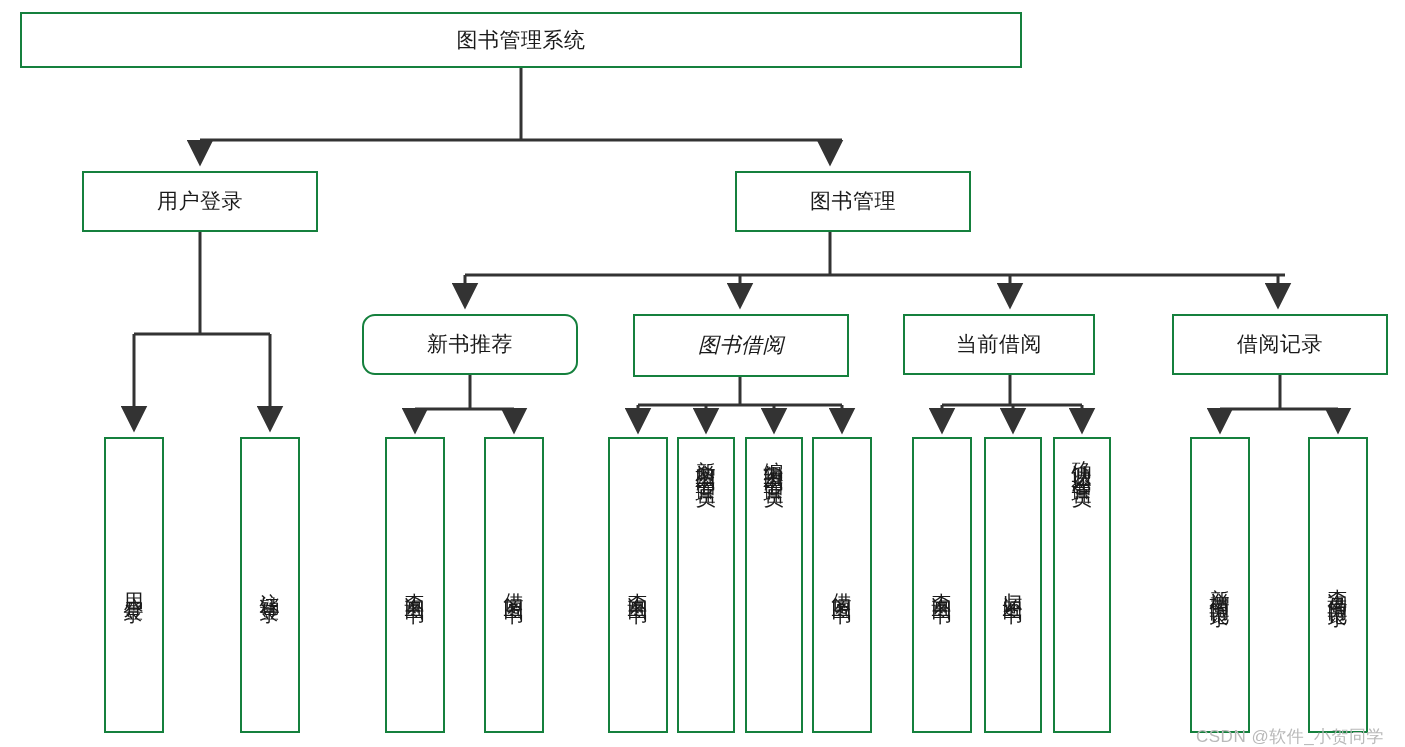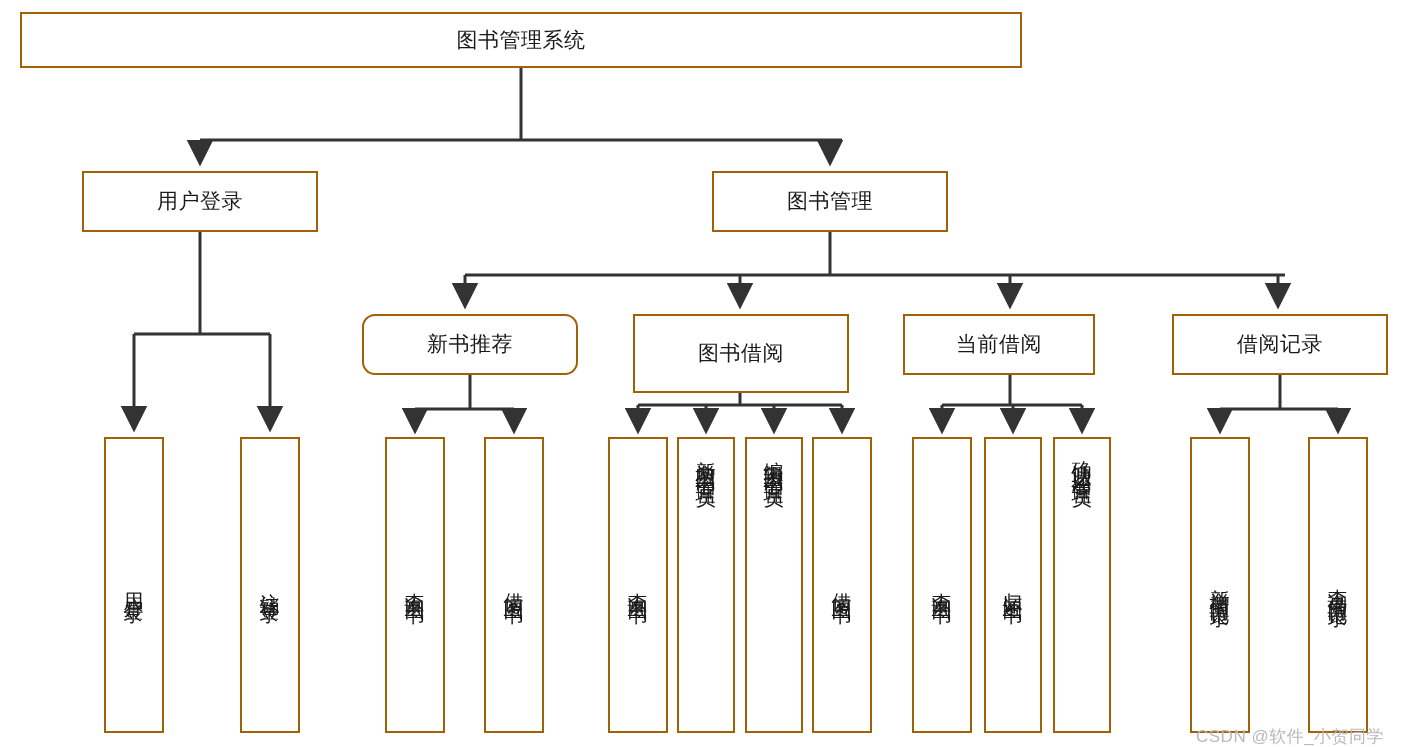--- a/index.html
+++ b/index.html
@@ -20,21 +20,21 @@
   #wires {
     position: absolute;
     left: 0;
     top: 0;
     width: 1405px;
     height: 747px;
   }
   .node {
     position: absolute;
     box-sizing: border-box;
-    border: 2px solid #a16207;
+    border: 2px solid #15803d;
     background: #ffffff;
     display: flex;
     align-items: center;
     justify-content: center;
     color: #1a1a1a;
   }
   .node-label {
     display: block;
     text-align: center;
     line-height: 1.18;
@@ -124,28 +124,28 @@
     </g>
   </svg>
 
   <div class="node horizontal" style="left: 20px; top: 12px; width: 1002px; height: 56px;">
     <span class="node-label">图书管理系统</span>
   </div>
 
   <div class="node horizontal" style="left: 82px; top: 171px; width: 236px; height: 61px;">
     <span class="node-label">用户登录</span>
   </div>
-  <div class="node horizontal" style="left: 712px; top: 171px; width: 236px; height: 61px;">
+  <div class="node horizontal" style="left: 735px; top: 171px; width: 236px; height: 61px;">
     <span class="node-label">图书管理</span>
   </div>
 
   <div class="node horizontal" style="left: 362px; top: 314px; width: 216px; height: 61px; border-radius: 13px;">
     <span class="node-label">新书推荐</span>
   </div>
-  <div class="node horizontal" style="left: 633px; top: 314px; width: 216px; height: 79px;">
+  <div class="node horizontal" style="left: 633px; top: 314px; width: 216px; height: 63px; font-style: italic;">
     <span class="node-label">图书借阅</span>
   </div>
   <div class="node horizontal" style="left: 903px; top: 314px; width: 192px; height: 61px;">
     <span class="node-label">当前借阅</span>
   </div>
   <div class="node horizontal" style="left: 1172px; top: 314px; width: 216px; height: 61px; align-items: center;">
     <span class="node-label">借阅记录</span>
   </div>
 
   <div class="node vertical centered" style="left: 104px; top: 437px; width: 60px; height: 296px;">

